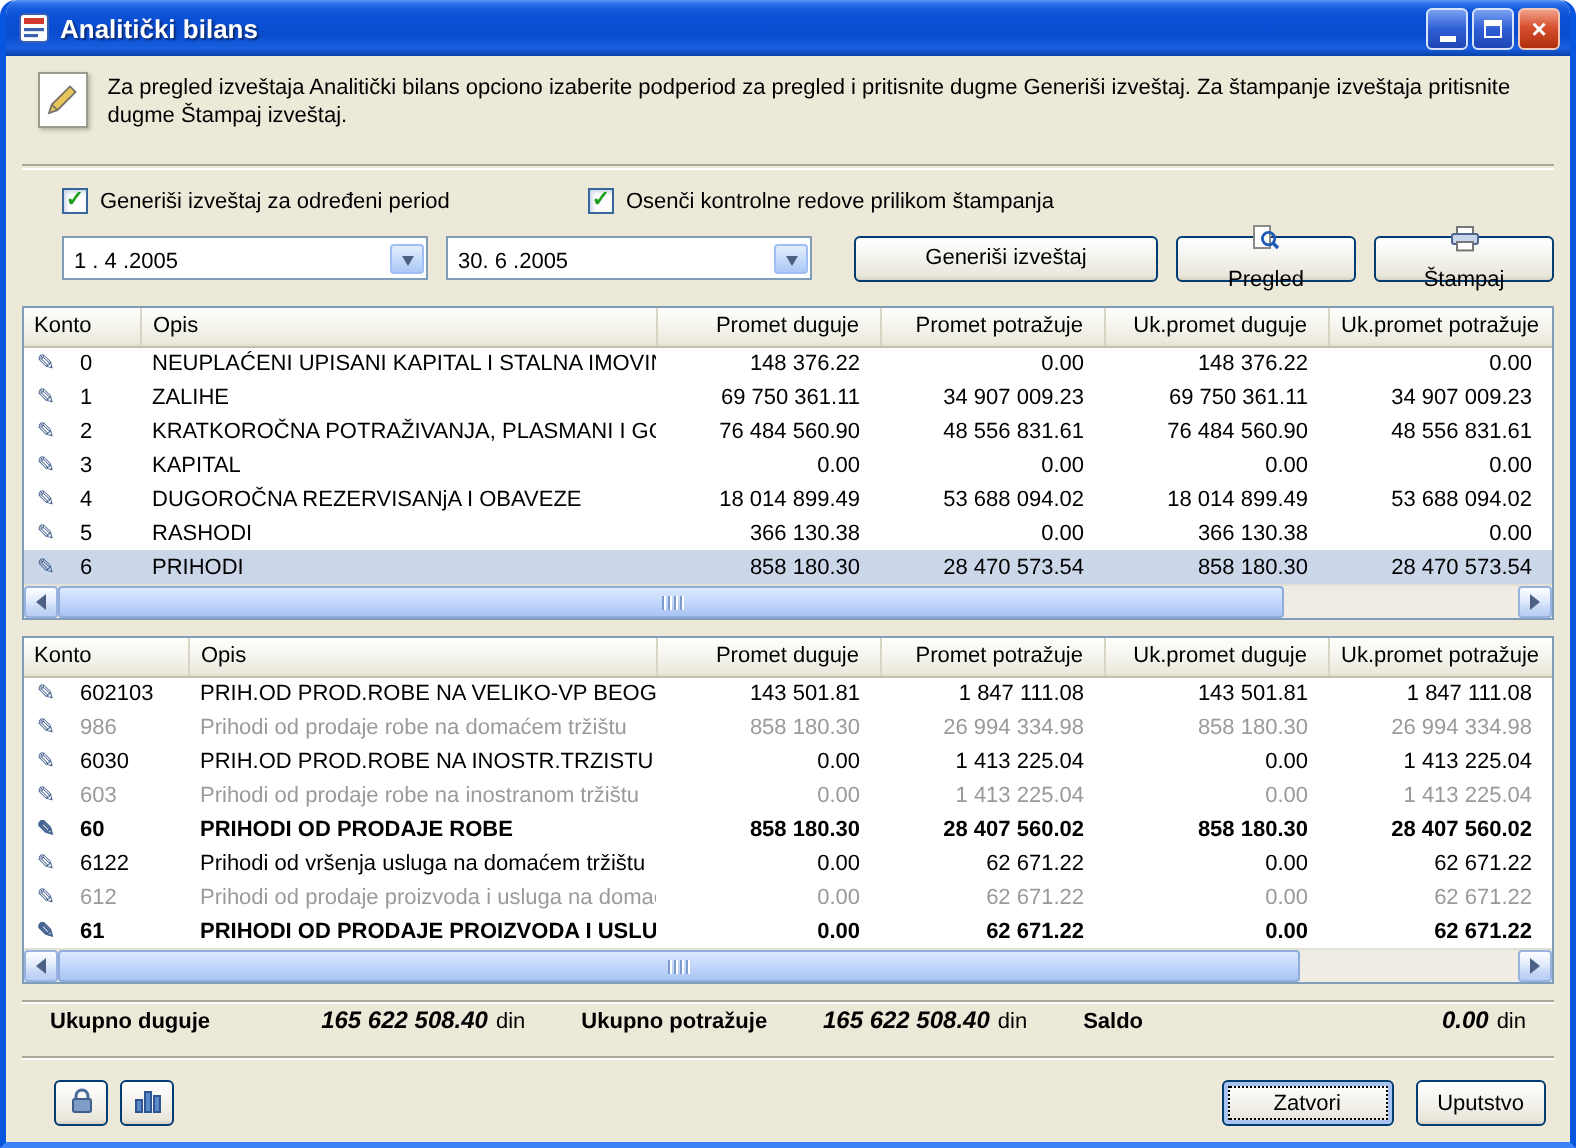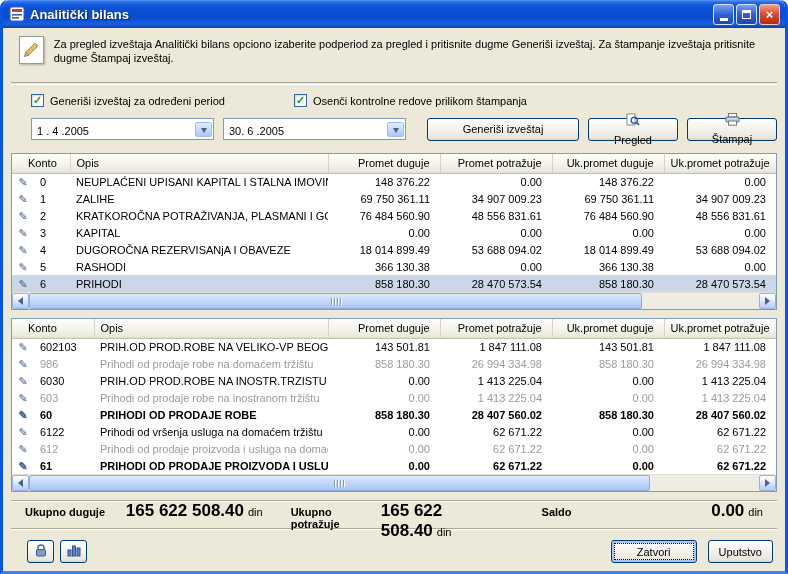--- a/index.html
+++ b/index.html
@@ -63,21 +63,21 @@
 
   
   .grid-wrap { border: 1px solid #7F9DB9; background: #fff; margin-bottom: 8px; }
   table.grid { width: 100%; border-collapse: collapse; table-layout: fixed; }
   .col-icon { width: 22px; } .col-konto1 { width: 36px; } .col-konto2 { width: 60px; } .col-num { width: 112px; }
   .grid th { font-weight: normal; font-size: 11px; height: 19px; padding: 0 6px; text-align: left; color: #000;
     background: linear-gradient(180deg,#FEFEFD 0%, #F4F3EB 55%, #EBE9DC 90%, #E0DECE 100%);
     border-bottom: 1px solid #C3C0B0; border-right: 1px solid #D8D5C5; white-space: nowrap; overflow: hidden; }
   .grid th:last-child { border-right: none; }
   .grid th.num { text-align: right; padding-right: 10px; }
-  .grid th.h-konto { padding-left: 16px; }
+  .grid th.h-konto { padding-left: 5px; }
   .grid td { font-size: 11px; height: 17px; padding: 0 6px; white-space: nowrap; overflow: hidden; color: #000; }
   .grid td.num { text-align: right; padding-right: 10px; }
   .grid td.c-icon { padding: 0; text-align: center; }
   .pencil { font-size: 11px; color: #44618F; line-height: 11px; }
   tr.selected td { background: #CBD7E9; }
   tr.muted td { color: #9A9A9A; }
   tr.bold td { font-weight: bold; }
 
   .hscroll { height: 17px; display: flex; background: #EFEDE3; border-top: 1px solid #E3E1D3; }
   .sb-btn { width: 17px; height: 16px; flex: 0 0 17px; border: 1px solid #98B2E0; border-radius: 2px;
@@ -95,21 +95,21 @@
 
   
   .summary { height: 29px; display: flex; align-items: flex-start; padding: 0 14px;
     border-top: 1px solid #ACA899; border-bottom: 1px solid #ACA899;
     box-shadow: inset 0 1px 0 #FFFFFF, 0 1px 0 #FFFFFF; }
   .sgroup { display: flex; align-items: baseline; justify-content: space-between; }
   .g1 { flex: 0 0 36%; padding-right: 28px; }
   .g2 { flex: 0 0 34%; padding-right: 28px; }
   .g3 { flex: 1; }
   .slabel { font-weight: bold; font-size: 11px; }
-  .sval { font-weight: bold; font-size: 17px; }
+  .sval { font-weight: bold; font-size: 12px; font-style: italic; }
   .unit { font-weight: normal; font-size: 11px; margin-left: 4px; }
 
   
   .footer { margin-top: auto; display: flex; align-items: center; gap: 6px; padding: 4px 4px 0 16px; }
   .mini-btn { width: 27px; height: 23px; padding: 0; border: 1px solid #003C74; border-radius: 3px;
     background: linear-gradient(180deg,#FFFFFF 0%, #F4F3EE 45%, #E9E6DA 90%, #D8D0C4 100%);
     display: inline-flex; align-items: center; justify-content: center; }
   .footer .spacer { flex: 1; }
   .footer .btn + .btn { margin-left: 5px; }
 </style>

